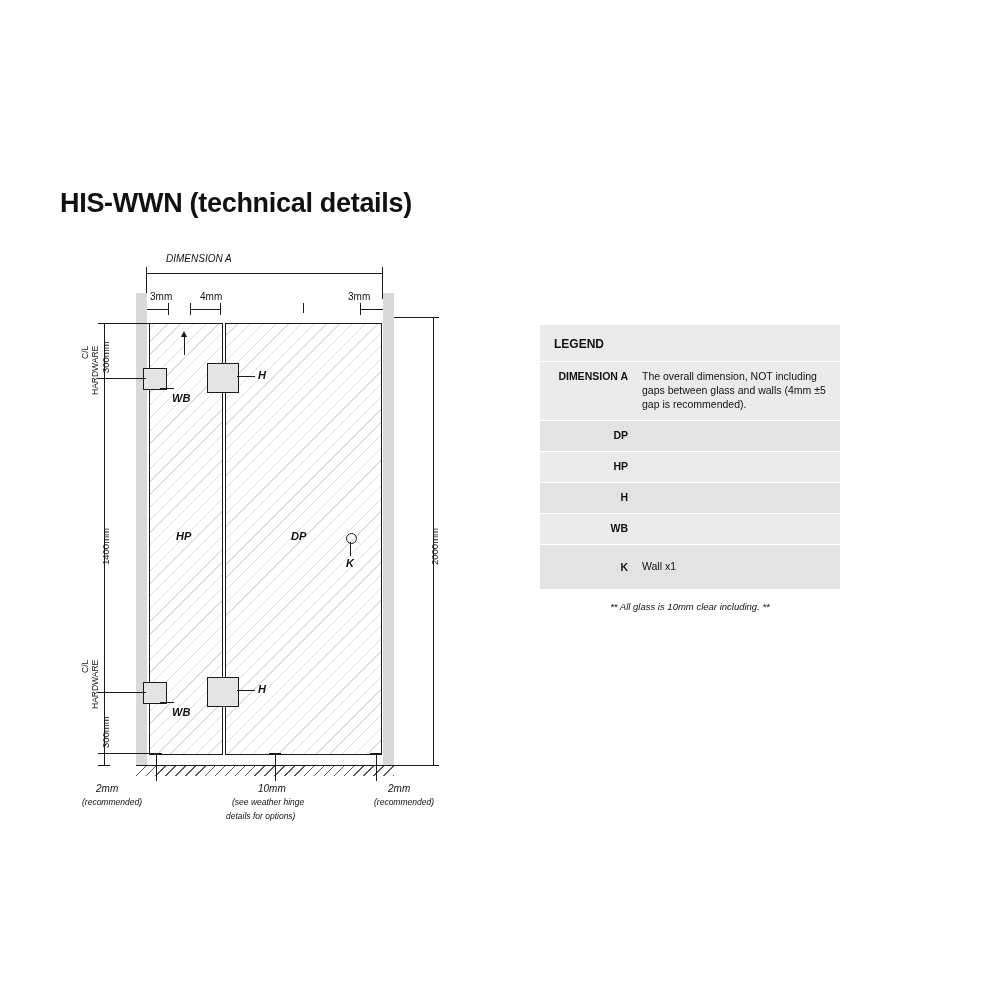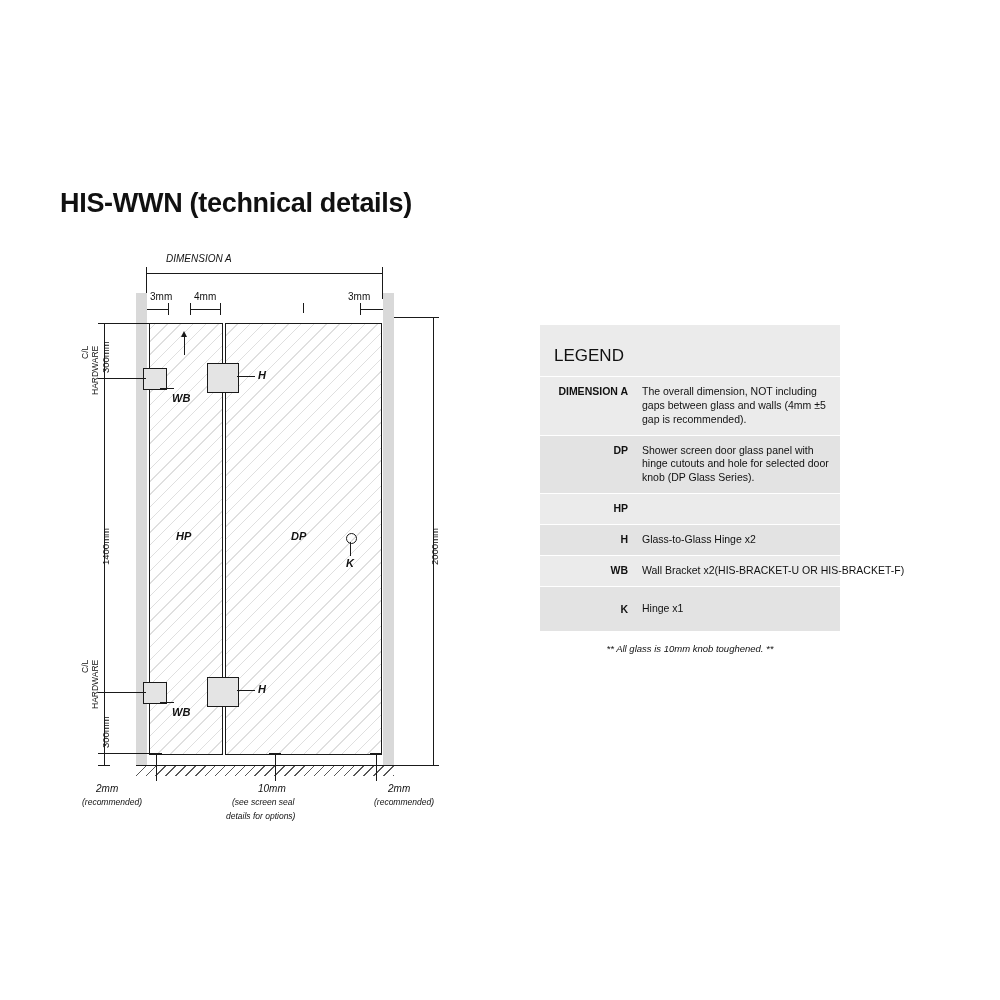--- a/index.html
+++ b/index.html
@@ -111,23 +111,23 @@
   
   #legend {
     position: absolute;
     left: 540px;
     top: 325px;
     width: 300px;
     background: #ebebeb;
     font-family: "Liberation Sans", sans-serif;
   }
   #legend-title {
-    font-size: 17px;
-    font-weight: normal;
-    padding: 21px 14px 10px 14px;
+    font-size: 12px;
+    font-weight: bold;
+    padding: 12px 14px 10px 14px;
     color: #111;
   }
   .legend-row {
     display: flex;
     align-items: flex-start;
     border-top: 1px solid #ffffff;
     min-height: 30px;
   }
   .legend-row.alt { background: #e3e3e3; }
   .legend-key {
@@ -166,21 +166,21 @@
 <div id="drawing">
 
   <div class="lbl italic" style="left:106px; top:8px;">DIMENSION A</div>
   <div class="line h" style="left:86px; top:28px; width:236px;"></div>
   <div class="line v" style="left:86px; top:22px; height:12px;"></div>
   <div class="line v" style="left:322px; top:22px; height:12px;"></div>
   <div class="line v" style="left:86px; top:28px; height:26px;"></div>
   <div class="line v" style="left:322px; top:28px; height:26px;"></div>
 
   <div class="lbl" style="left:90px; top:46px;">3mm</div>
-  <div class="lbl" style="left:134px; top:46px;">4mm</div>
+  <div class="lbl" style="left:140px; top:46px;">4mm</div>
   <div class="lbl" style="left:288px; top:46px;">3mm</div>
 
   <div class="line h" style="left:86px; top:64px; width:22px;"></div>
   <div class="line h" style="left:130px; top:64px; width:30px;"></div>
   <div class="line h" style="left:300px; top:64px; width:24px;"></div>
   <div class="line v" style="left:86px; top:58px; height:12px;"></div>
   <div class="line v" style="left:108px; top:58px; height:12px;"></div>
   <div class="line v" style="left:130px; top:58px; height:12px;"></div>
   <div class="line v" style="left:160px; top:58px; height:12px;"></div>
   <div class="line v" style="left:243px; top:58px; height:10px;"></div>
@@ -252,54 +252,51 @@
   <div class="line v" style="left:215px; top:508px; height:28px;"></div>
   <div class="line v" style="left:316px; top:508px; height:28px;"></div>
   <div class="line h" style="left:90px; top:508px; width:12px;"></div>
   <div class="line h" style="left:209px; top:508px; width:12px;"></div>
   <div class="line h" style="left:310px; top:508px; width:12px;"></div>
 
   <div class="lbl italic" style="left:36px; top:538px;">2mm</div>
   <div class="lbl italic small" style="left:22px; top:552px;">(recommended)</div>
 
   <div class="lbl italic" style="left:198px; top:538px;font-style:italic;">10mm</div>
-  <div class="lbl italic small" style="left:172px; top:552px;">(see screen seal</div>
+  <div class="lbl italic small" style="left:172px; top:552px;">(see weather hinge</div>
   <div class="lbl italic small" style="left:166px; top:566px;">details for options)</div>
 
   <div class="lbl italic" style="left:328px; top:538px;">2mm</div>
   <div class="lbl italic small" style="left:314px; top:552px;">(recommended)</div>
 
 </div>
 
 <div id="legend">
   <div id="legend-title">LEGEND</div>
 
   <div class="legend-row">
     <div class="legend-key">DIMENSION A</div>
     <div class="legend-val">The overall dimension, NOT including gaps between glass and walls (4mm ±5 gap is recommended).</div>
   </div>
 
   <div class="legend-row alt">
     <div class="legend-key">DP</div>
-    <div class="legend-val">Shower screen door glass panel with hinge cutouts and hole for selected door knob (DP Glass Series).</div>
   </div>
 
   <div class="legend-row">
     <div class="legend-key">HP</div>
   </div>
 
   <div class="legend-row alt">
     <div class="legend-key">H</div>
-    <div class="legend-val">Glass-to-Glass Hinge x2</div>
   </div>
 
   <div class="legend-row">
     <div class="legend-key">WB</div>
-    <div class="legend-val wide">Wall Bracket x2(HIS-BRACKET-U OR HIS-BRACKET-F)</div>
   </div>
 
   <div class="legend-row alt" style="min-height:44px; align-items:center;">
     <div class="legend-key">K</div>
-    <div class="legend-val">Hinge x1</div>
-  </div>
-
-  <div id="legend-note">** All glass is 10mm knob toughened. **</div>
+    <div class="legend-val">Wall x1</div>
+  </div>
+
+  <div id="legend-note">** All glass is 10mm clear including. **</div>
 </div>
 
 </body></html>

